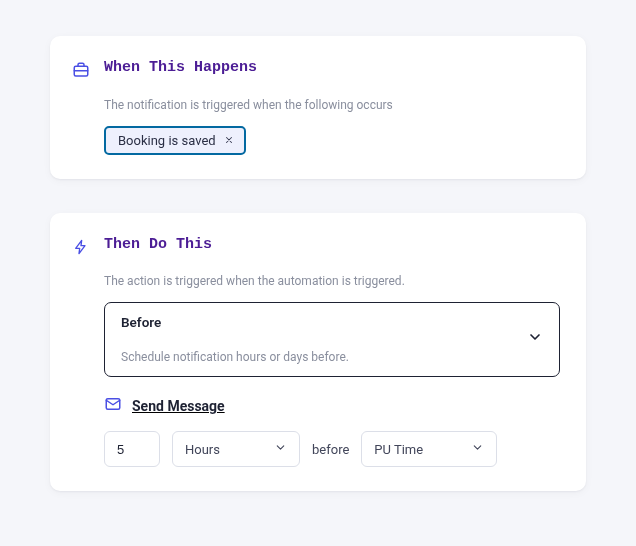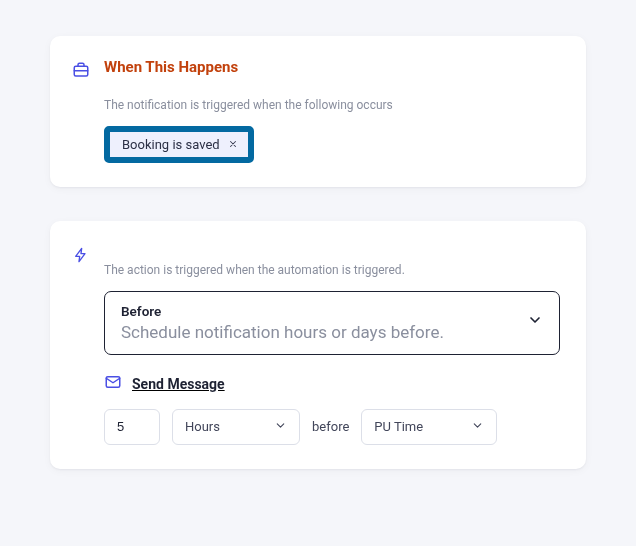--- a/index.html
+++ b/index.html
@@ -29,37 +29,38 @@
     height: 22px;
     display: flex;
     align-items: center;
     justify-content: center;
     flex-shrink: 0;
     margin-top: 1px;
   }
   .card-title {
     font-size: 15px;
     font-weight: 700;
-    color: #c2410c;
+    color: #4c1d95;
     line-height: 1.3;
+    font-family: Liberation Mono, monospace;
   }
   .card-sub {
     font-size: 12px;
     color: #8a8f9e;
     margin-top: 20px;
   }
   .chip-row {
     padding-left: 34px;
   }
   .chip {
     display: inline-flex;
     align-items: center;
     gap: 8px;
     background: #eef0fd;
-    border: 6px solid #0369a1;
+    border: 2px solid #0369a1;
     border-radius: 5px;
     padding: 5px 10px 5px 12px;
     font-size: 13px;
     color: #2b2f45;
   }
   .chip .x {
     font-size: 13px;
     line-height: 1;
     color: #3a3e55;
     cursor: pointer;
@@ -76,23 +77,23 @@
     justify-content: space-between;
     cursor: pointer;
     margin-bottom: 18px;
   }
   .select-block .label {
     font-size: 13.5px;
     font-weight: 600;
     color: #1e2233;
   }
   .select-block .desc {
-    font-size: 17px;
+    font-size: 12px;
     color: #8a8f9e;
-    margin-top: 3px;
+    margin-top: 20px;
   }
   .chevron {
     flex-shrink: 0;
   }
   .subheader {
     display: flex;
     align-items: center;
     gap: 10px;
     margin-bottom: 14px;
     text-decoration: underline;
@@ -168,20 +169,21 @@
 </div>
 
 <div class="card">
   <div class="card-header">
     <div class="icon-box">
       <svg width="16" height="16" viewBox="0 0 24 24" fill="none" stroke="#4a4fe4" stroke-width="2" stroke-linecap="round" stroke-linejoin="round">
         <path d="M13 2 4 14h6l-1 8 9-12h-6l1-8z"></path>
       </svg>
     </div>
     <div>
+      <div class="card-title">Then Do This</div>
       <div class="card-sub">The action is triggered when the automation is triggered.</div>
     </div>
   </div>
 
   <div class="content-col">
     <div class="select-block">
       <div>
         <div class="label">Before</div>
         <div class="desc">Schedule notification hours or days before.</div>
       </div>

